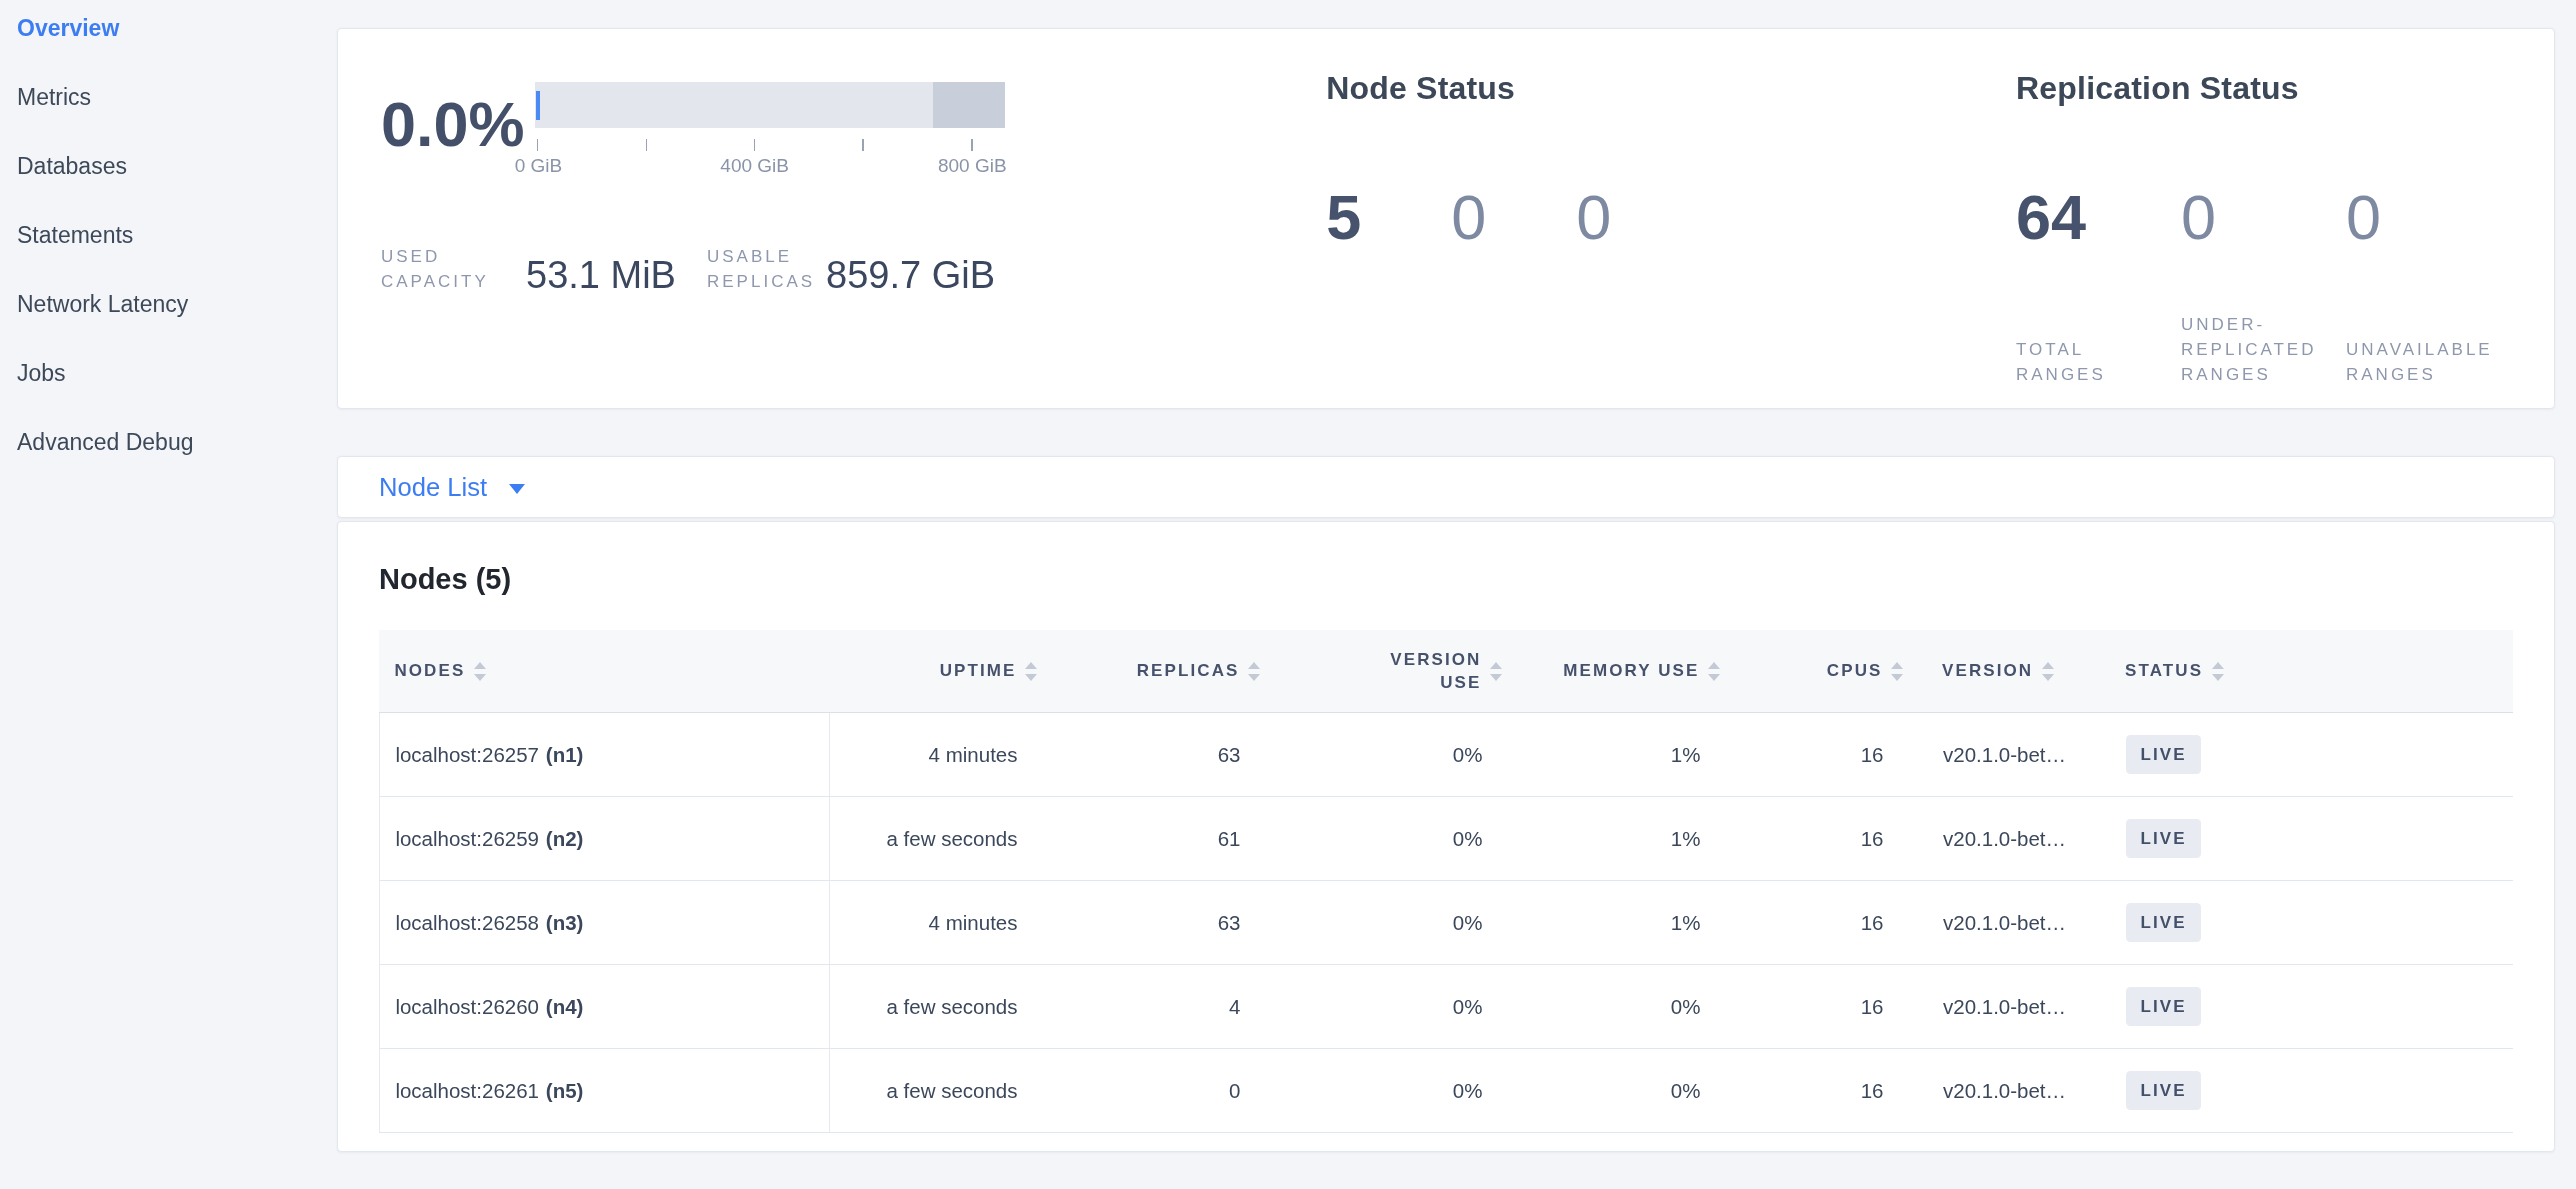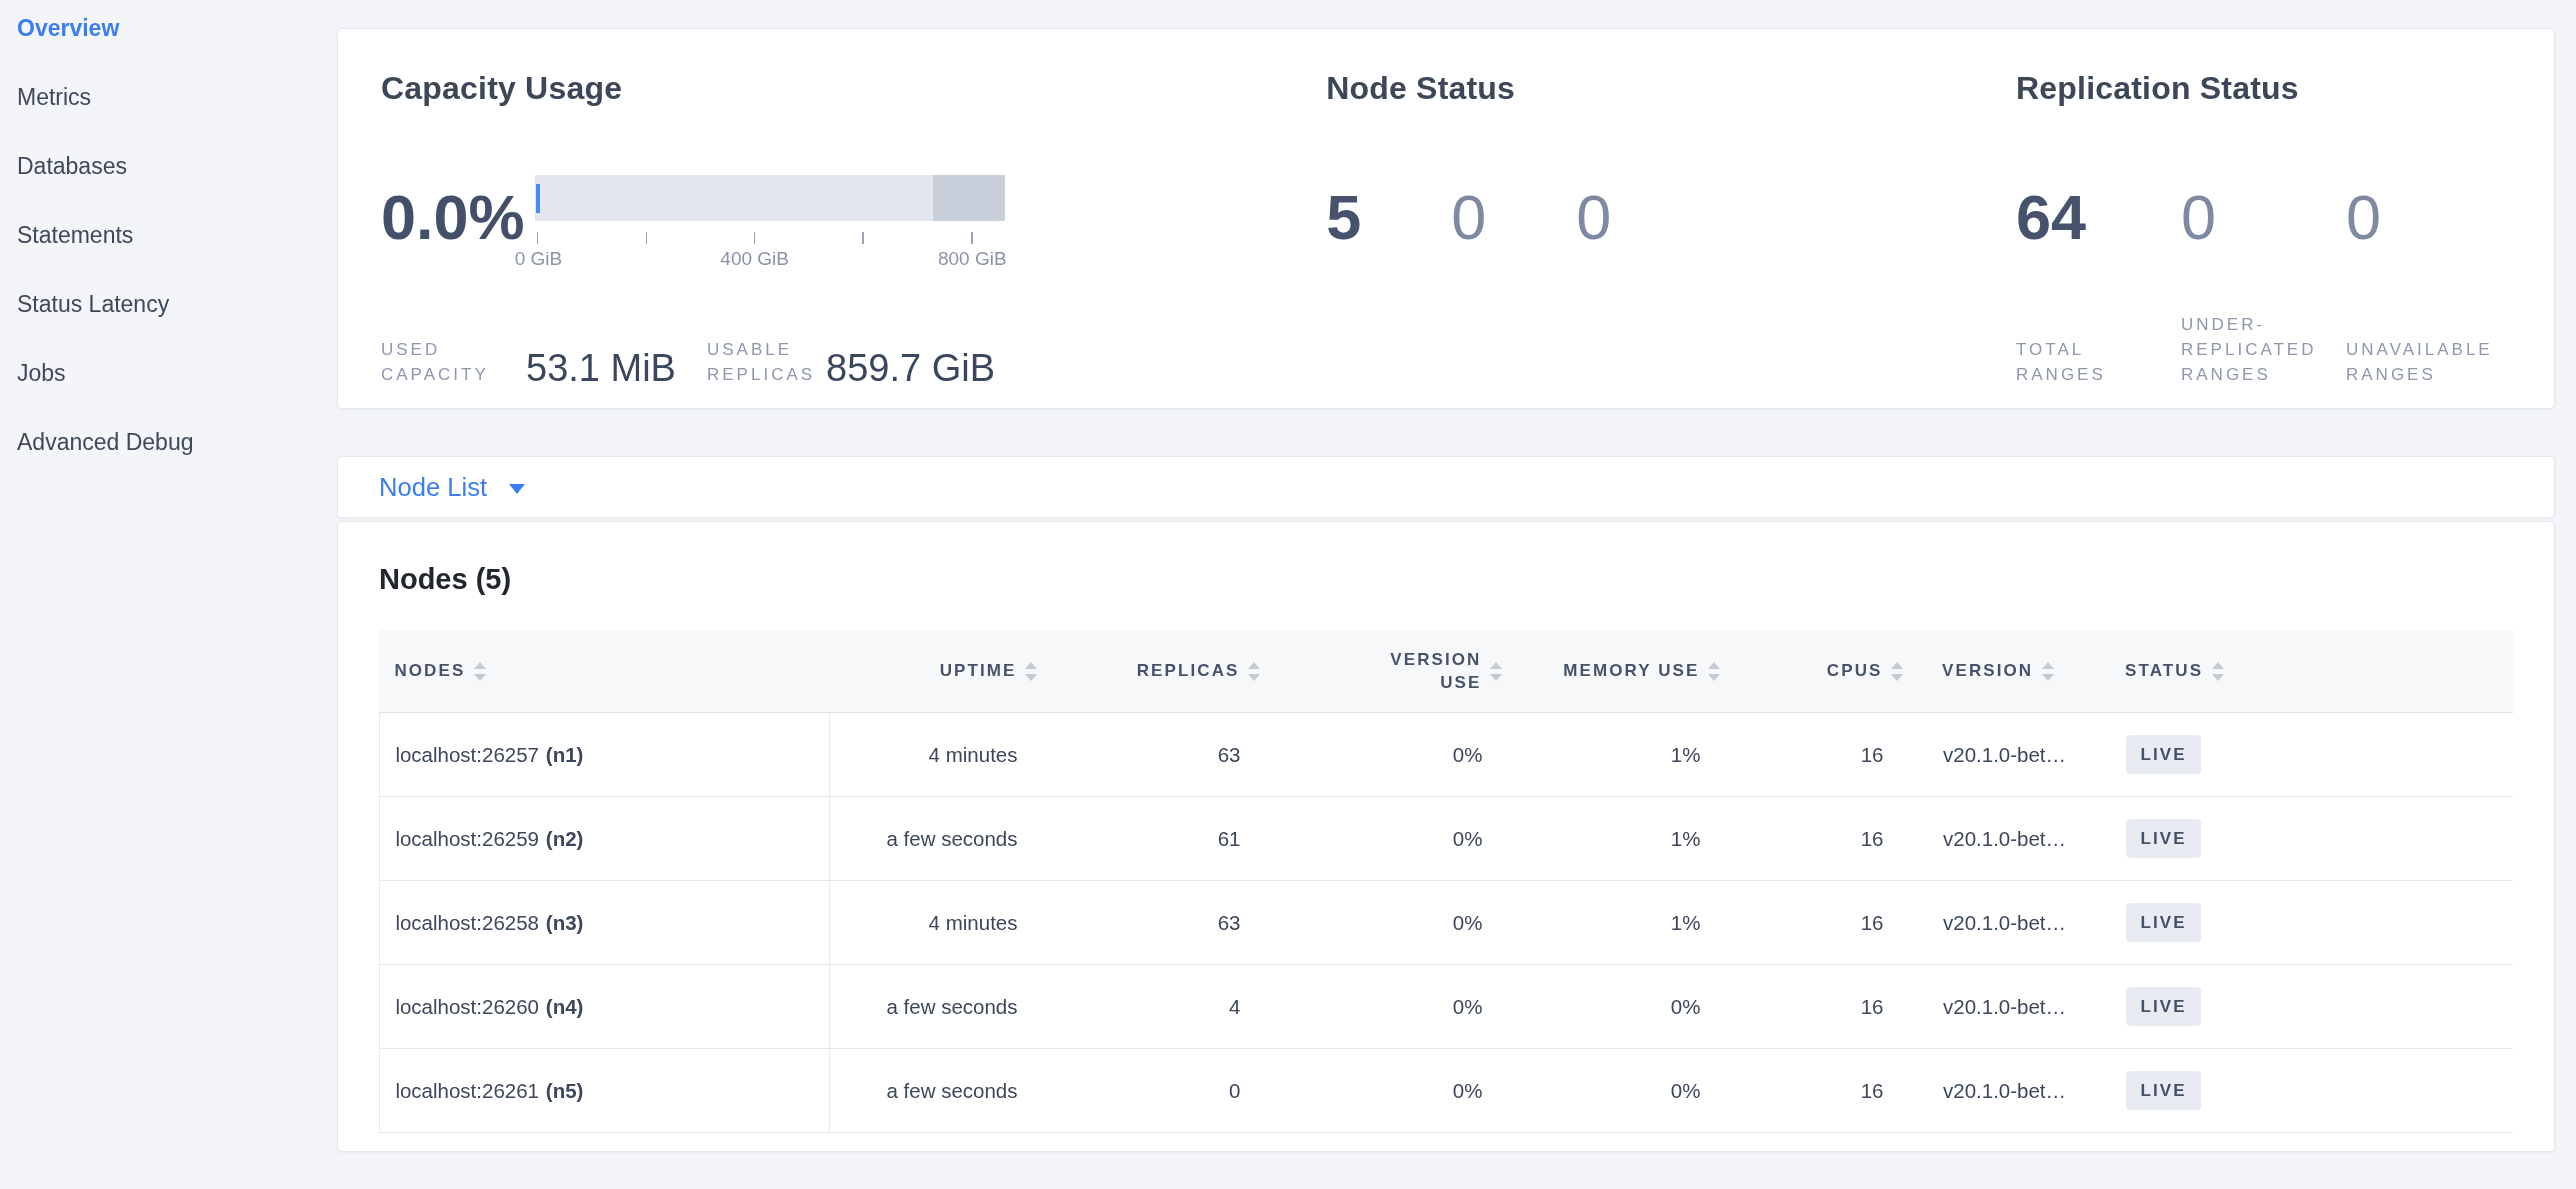--- a/index.html
+++ b/index.html
@@ -111,31 +111,30 @@
   }
 </style>
 </head>
 <body>
 
 <nav class="sidebar">
   <div class="side-item active">Overview</div>
   <div class="side-item">Metrics</div>
   <div class="side-item">Databases</div>
   <div class="side-item">Statements</div>
-  <div class="side-item">Status Latency</div>
+  <div class="side-item">Network Latency</div>
   <div class="side-item">Jobs</div>
   <div class="side-item">Advanced Debug</div>
 </nav>
 
 <div class="main">
 
   <section class="card summary">
 
     <div class="section-cap">
-      <div class="panel-title">Capacity Usage</div>
       <div class="big-row">
         <div class="big-pct">0.0%</div>
         <div class="cap-chart">
           <div class="cap-bar">
             <div class="cap-bar-dark"></div>
             <div class="cap-bar-used"></div>
           </div>
           <div class="cap-axis">
             <div class="cap-tick" style="left:0.4%"></div>
             <div class="cap-tick" style="left:23.6%"></div>

